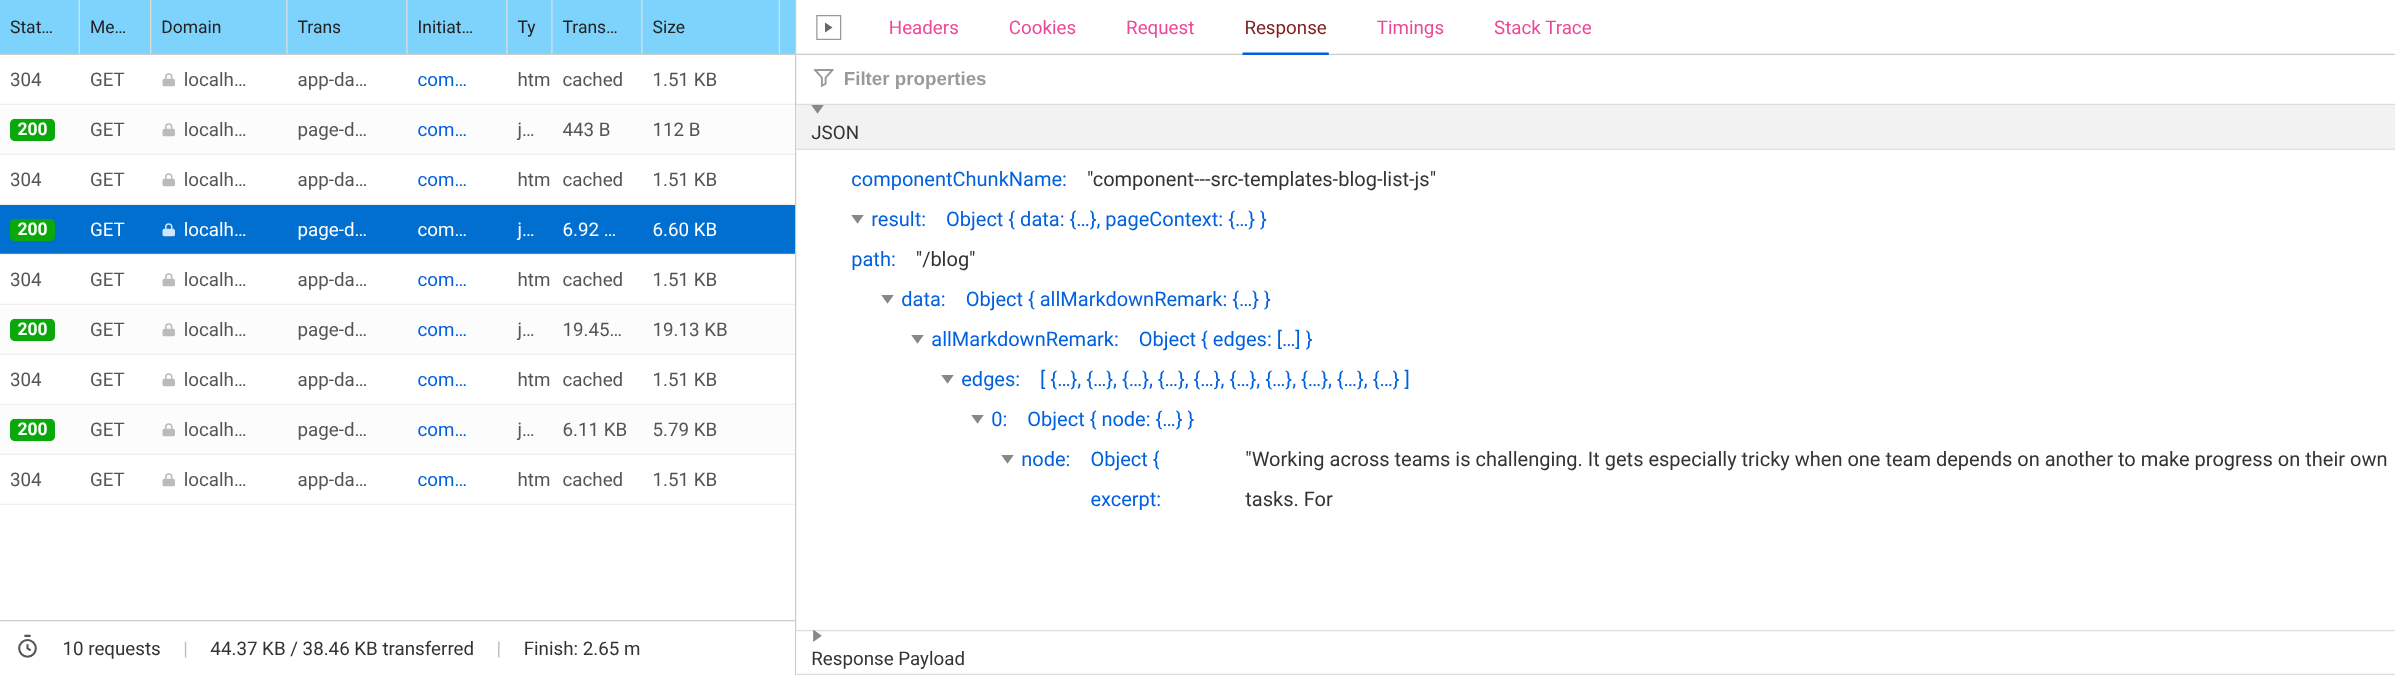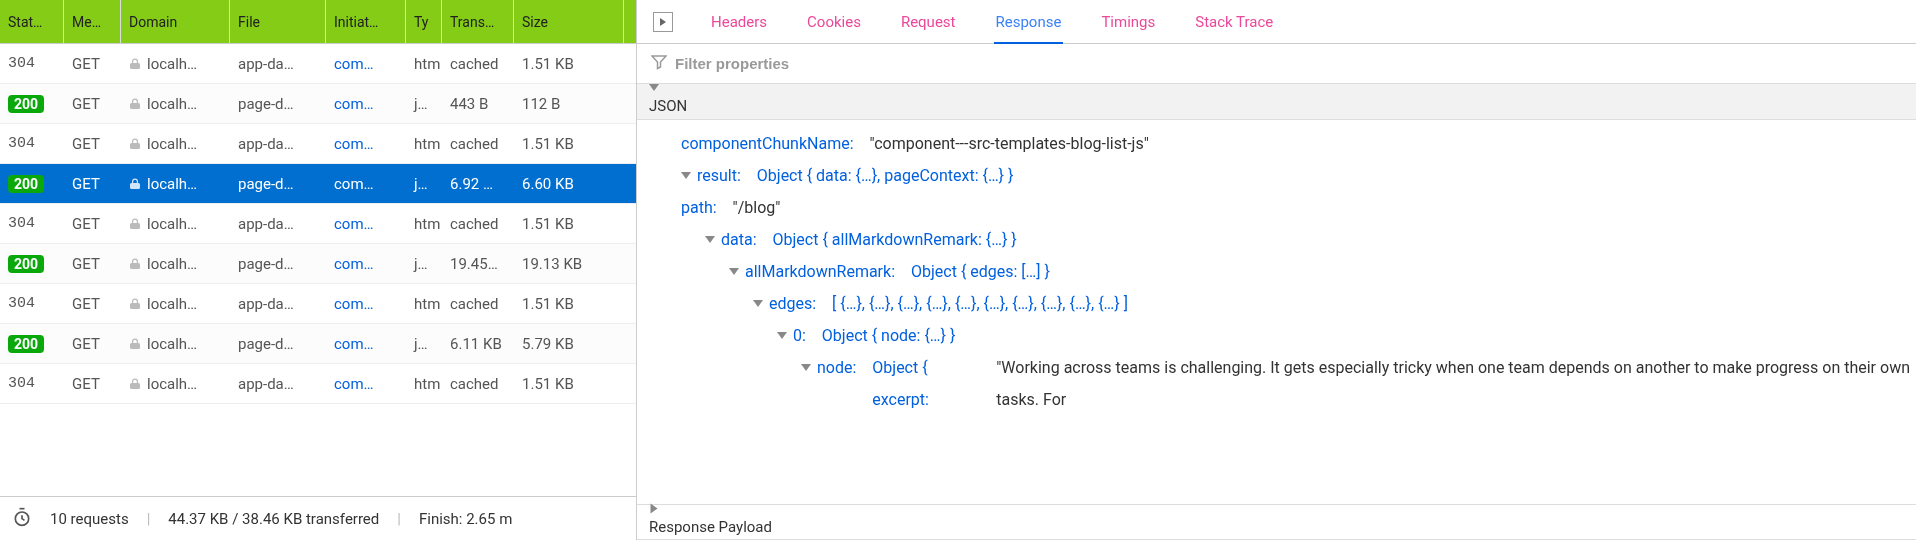--- a/index.html
+++ b/index.html
@@ -20,21 +20,21 @@
   border-right: 1px solid #ccc;
   display: flex;
   flex-direction: column;
 }
 .table-head, .table-row {
   display: flex;
   align-items: center;
   height: 40px;
 }
 .table-head {
-  background: #84cc16;
+  background: #7dd3fc;
   border-bottom: 1px solid #ccc;
   font-size: 14px;
   color: #222;
   height: 44px;
 }
 .cell {
   padding: 0 8px;
   overflow: hidden;
   white-space: nowrap;
   text-overflow: ellipsis;
@@ -64,21 +64,21 @@
 .table-row.selected .status-badge { }
 
 .status-badge.green {
   background: #0ba80b;
   color: #fff;
   padding: 1px 6px;
   border-radius: 4px;
   font-weight: 700;
   font-size: 14px;
 }
-.status-plain { color: #555; font-family: Liberation Mono, monospace; }
+.status-plain { color: #555; }
 .initiator-link { color: #0060df; }
 .lock-icon { color: #bbb; display:inline-block; width:14px;}
 .lock-svg { width:12px; height:12px; fill:currentColor; display:block;}
 
 .footer {
   height: 44px;
   border-top: 1px solid #ccc;
   display: flex;
   align-items: center;
   gap: 18px;
@@ -105,21 +105,21 @@
   gap: 36px;
   padding: 0 16px;
 }
 .toggle-box {
   width: 20px; height:20px;
   border:1px solid #999;
   display:flex; align-items:center; justify-content:center;
 }
 .toggle-box svg { width:10px; height:10px; fill:#666; }
 .tab { color: #ec4899; padding:0 2px; cursor:pointer; }
-.tab.active { color: #3b82f6; border-bottom: 2px solid #0060df; height:44px; line-height:44px; }
+.tab.active { color: #7f1d1d; border-bottom: 2px solid #0060df; height:44px; line-height:44px; }
 
 .filter-row {
   height: 40px;
   border-bottom: 1px solid #ddd;
   display: flex;
   align-items: center;
   padding: 0 14px;
   gap: 8px;
   color: #9a9a9a;
 }
@@ -171,21 +171,21 @@
 </head>
 <body>
 
 <div class="app">
 
   <div class="left-panel">
     <div class="table-head">
       <div class="cell th col-stat">Stat…</div>
       <div class="cell th col-meth">Me…</div>
       <div class="cell th col-dom">Domain</div>
-      <div class="cell th col-file">File</div>
+      <div class="cell th col-file">Trans</div>
       <div class="cell th col-init">Initiat…</div>
       <div class="cell th col-type">Ty</div>
       <div class="cell th col-trans">Trans…</div>
       <div class="cell th col-size">Size</div>
     </div>
     <div class="table-body" id="tbody">
         <div class="table-row">
           <div class="cell col-stat">
             <span class="status-plain">304</span>
           </div>

